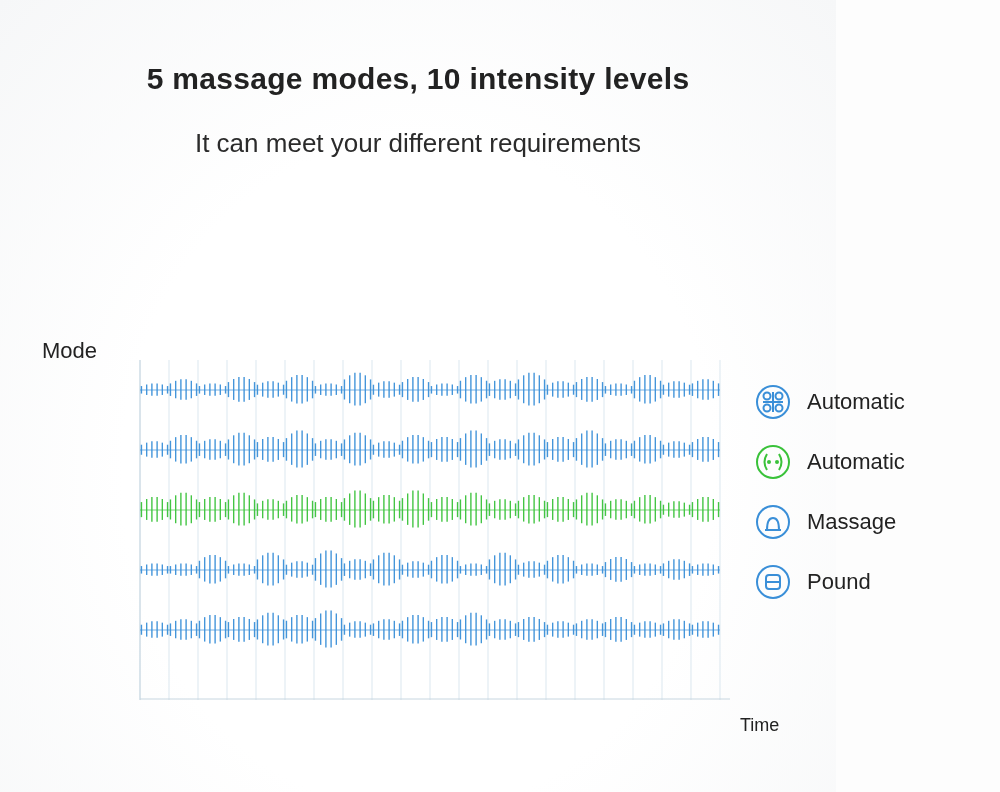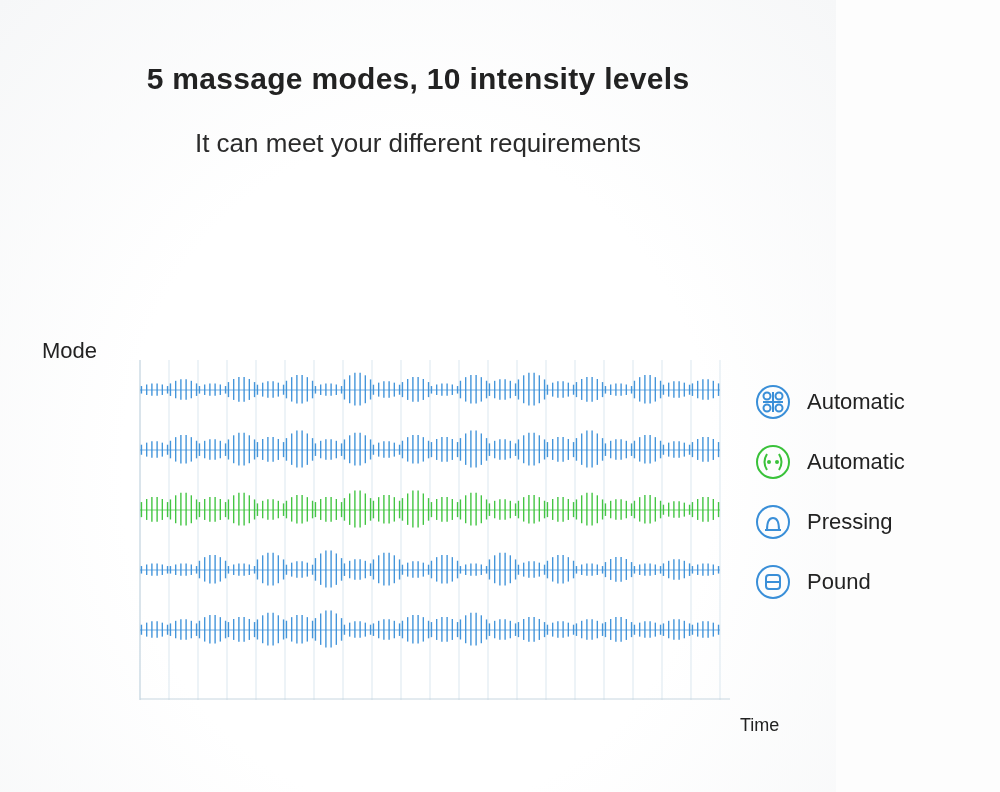--- a/index.html
+++ b/index.html
@@ -755,21 +755,21 @@
       <span class="mode-label">Automatic</span>
     </div>
     <div class="mode-row">
       <span class="mode-icon">
         <svg viewBox="0 0 36 36">
             <circle cx="18" cy="18" r="16" fill="none" stroke="#3a8fd8" stroke-width="2"></circle>
           <path d="M12 26 Q12 14 18 14 Q24 14 24 26" fill="none" stroke="#3a8fd8" stroke-width="2"></path>
           <line x1="10" y1="26" x2="26" y2="26" stroke="#3a8fd8" stroke-width="2"></line>
         </svg>
       </span>
-      <span class="mode-label">Pressing</span>
+      <span class="mode-label">Massage</span>
     </div>
     <div class="mode-row">
       <span class="mode-icon">
         <svg viewBox="0 0 36 36">
             <circle cx="18" cy="18" r="16" fill="none" stroke="#3a8fd8" stroke-width="2"></circle>
           <rect x="11" y="11" width="14" height="14" rx="3" fill="none" stroke="#3a8fd8" stroke-width="2"></rect>
           <line x1="11" y1="18" x2="25" y2="18" stroke="#3a8fd8" stroke-width="2"></line>
         </svg>
       </span>
       <span class="mode-label">Pound</span>

